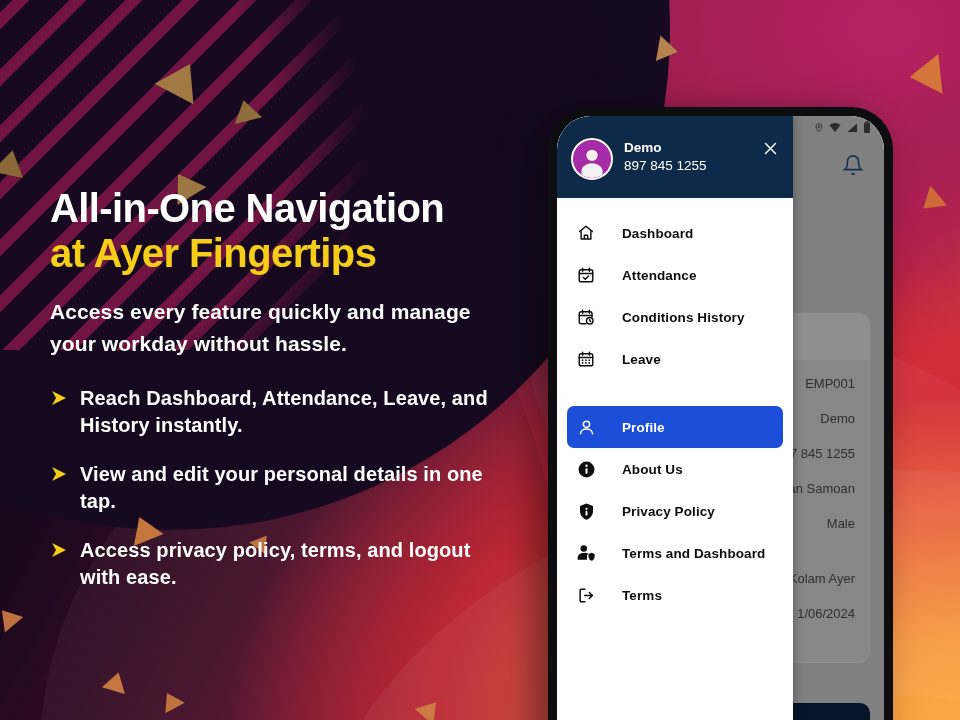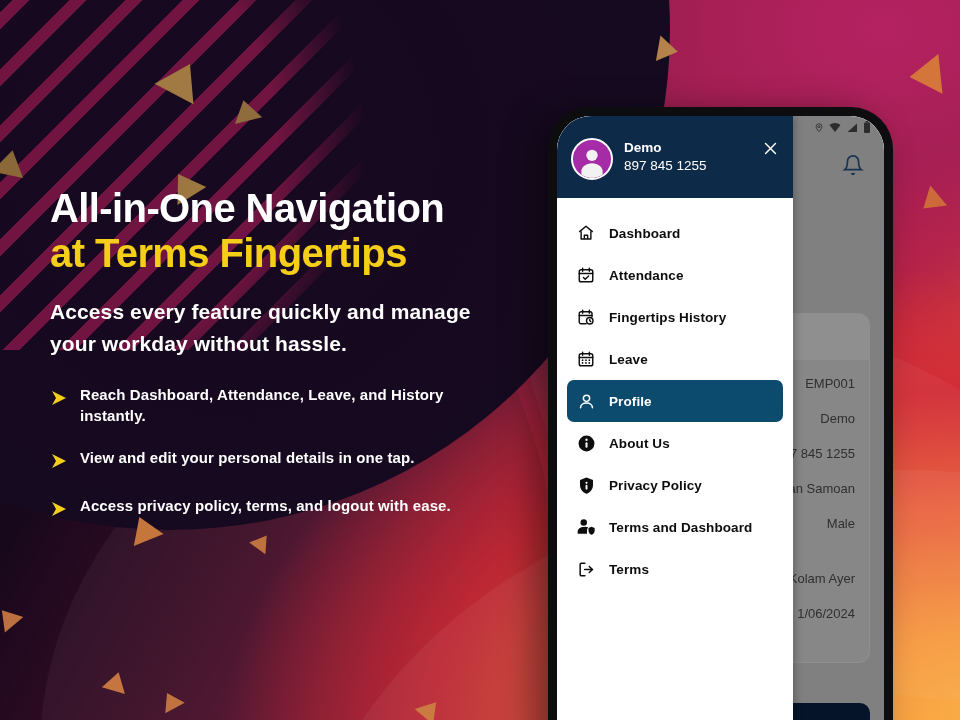--- a/index.html
+++ b/index.html
@@ -66,21 +66,21 @@
   .headline .accent { color:#F5CE18; }
   .subcopy {
     margin-top:20px; font-size:21px; font-weight:700; line-height:1.52;
     color:#FFFFFF; max-width:460px; letter-spacing:.1px;
   }
   .bullets { margin-top:26px; }
   .bullet { display:flex; align-items:flex-start; margin-bottom:22px; }
   .bullet:last-child { margin-bottom:16px; }
   .bullet-arrow { flex:0 0 auto; width:30px; margin-top:4px; }
   .bullet-text {
-    font-size:15px; font-weight:700; line-height:1.35; color:#FFFFFF;
+    font-size:20px; font-weight:700; line-height:1.35; color:#FFFFFF;
     letter-spacing:.1px; max-width:420px;
   }
 
   
   .phone {
     position:absolute; left:548px; top:107px;
     width:345px; height:640px; z-index:8;
     border-radius:42px 42px 0 0;
     background:#0d0d0f;
     padding:9px 9px 0 9px;
@@ -141,25 +141,25 @@
     display:flex; align-items:flex-end; justify-content:center; overflow:hidden;
     border:2px solid #ffffff;
   }
   .drawer-user { margin-left:11px; margin-top:1px; }
   .drawer-name { font-size:13.5px; font-weight:700; color:#ffffff; line-height:1.3; }
   .drawer-phone { font-size:13.5px; font-weight:400; color:#ffffff; line-height:1.35;text-align:center; }
   .drawer-close { position:absolute; right:14px; top:24px; cursor:pointer; }
 
   .drawer-menu { flex:1; padding:14px 10px 0 10px; background:#fff; }
   .menu-item {
-    display:flex; align-items:center; gap:13px;
+    display:flex; align-items:center; gap:26px;
     padding:11px 9px; border-radius:7px; cursor:pointer;
     color:#0D0D0D;
   }
-  .menu-item.active { background:#0c4a6e; color:#ffffff; }
+  .menu-item.active { background:#1d4ed8; color:#ffffff;margin-top:26px; }
   .menu-label { font-size:13.5px; font-weight:600; letter-spacing:.1px; }
   .menu-item.active .menu-label { font-weight:600; }
   .mi-icon { flex:0 0 auto; width:20px; height:20px; display:flex; align-items:center; justify-content:center; }
 </style>
 </head>
 <body>
 
 <div class="bg-root">
   <div class="bg-grad"></div>
   <div class="arc arc-c"></div>
@@ -181,21 +181,21 @@
   <div class="tri" style="left:252px;top:534px;border-left:10px solid transparent;border-right:10px solid transparent;border-bottom:16px solid #BE7240;transform:rotate(36deg);"></div>
   <div class="tri" style="left:-4px;top:608px;border-left:12px solid transparent;border-right:12px solid transparent;border-bottom:19px solid #BD7140;transform:rotate(-40deg);"></div>
   <div class="tri" style="left:104px;top:672px;border-left:12px solid transparent;border-right:12px solid transparent;border-bottom:19px solid #C57540;transform:rotate(16deg);"></div>
   <div class="tri" style="left:160px;top:692px;border-left:11px solid transparent;border-right:11px solid transparent;border-bottom:17px solid #C0733F;transform:rotate(-28deg);"></div>
   <div class="tri" style="left:418px;top:700px;border-left:12px solid transparent;border-right:12px solid transparent;border-bottom:19px solid #CB7A42;transform:rotate(40deg);"></div>
 </div>
 
 <div class="copy">
   <div class="headline">
     <span>All-in-One Navigation</span><br>
-    <span class="accent">at Terms Fingertips</span>
+    <span class="accent">at Ayer Fingertips</span>
   </div>
 
   <div class="subcopy">Access every feature quickly and manage your workday without hassle.</div>
 
   <div class="bullets">
     <div class="bullet">
       <span class="bullet-arrow">
         <svg width="26" height="18" viewBox="0 0 26 18">
             <path d="M2 2 L16 9 L2 16 L6 9 Z" fill="#F5CE18"></path>
           </svg>
@@ -332,21 +332,21 @@
 
         <div class="menu-item">
           <span class="mi-icon">
             <svg width="18" height="18" viewBox="0 0 24 24" fill="none" stroke="currentColor" stroke-width="1.9" stroke-linecap="round">
               <path d="M20 11.5V7.5a2.5 2.5 0 0 0-2.5-2.5h-12A2.5 2.5 0 0 0 3 7.5v11A2.5 2.5 0 0 0 5.5 21H12"></path>
               <path d="M7.5 3v4M16.5 3v4M3 10h17"></path>
               <circle cx="17" cy="17" r="4.3"></circle>
                 <path d="M17 15.2V17l1.3 1"></path>
             </svg>
           </span>
-          <span class="menu-label">Fingertips History</span>
+          <span class="menu-label">Conditions History</span>
         </div>
 
         <div class="menu-item">
           <span class="mi-icon">
             <svg width="18" height="18" viewBox="0 0 24 24" fill="none" stroke="currentColor" stroke-width="1.9" stroke-linecap="round">
               <rect x="3" y="5" width="18" height="16" rx="2.5"></rect>
               <path d="M7.5 3v4M16.5 3v4M3 10h18"></path>
               <path d="M7.4 13.6h.02M11.9 13.6h.02M16.4 13.6h.02M7.4 17.2h.02M11.9 17.2h.02M16.4 17.2h.02" stroke-width="2.3"></path>
             </svg>
           </span>

